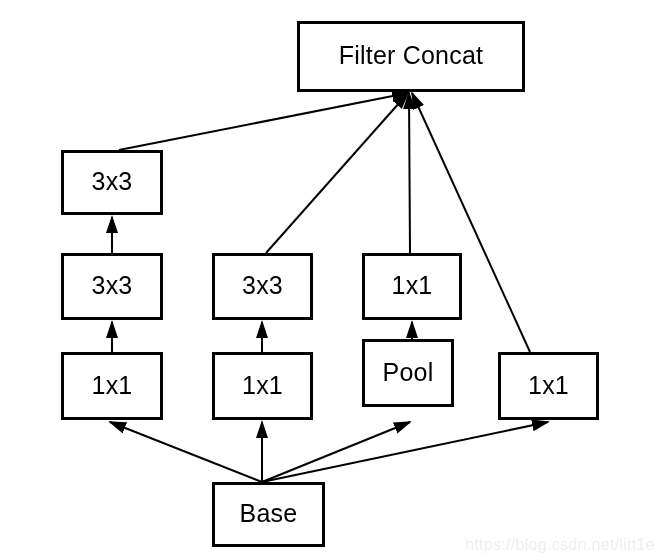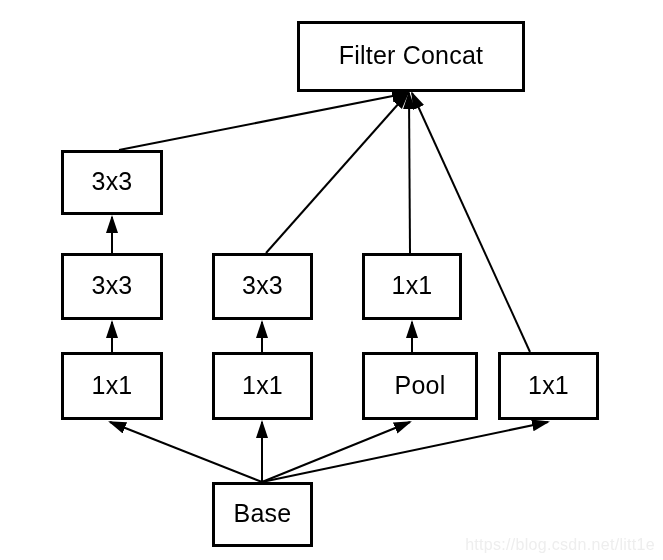--- a/index.html
+++ b/index.html
@@ -100,26 +100,26 @@
       </div>
       <div class="node" style="left: 212px; top: 253px; width: 101px; height: 67px; font-size: 25px; border-color: rgb(0, 0, 0); color: rgb(0, 0, 0);">
         <span class="node-label">3x3</span>
       </div>
       <div class="node" style="left: 212px; top: 352px; width: 101px; height: 68px; font-size: 25px; border-color: rgb(0, 0, 0); color: rgb(0, 0, 0);">
         <span class="node-label">1x1</span>
       </div>
       <div class="node" style="left: 362px; top: 253px; width: 100px; height: 67px; font-size: 25px; border-color: rgb(0, 0, 0); color: rgb(0, 0, 0);">
         <span class="node-label">1x1</span>
       </div>
-      <div class="node" style="left: 362px; top: 352px; width: 116px; height: 68px; font-size: 25px; border-color: rgb(0, 0, 0); color: rgb(0, 0, 0);">
+      <div class="node" style="left: 362px; top: 339px; width: 92px; height: 68px; font-size: 25px; border-color: rgb(0, 0, 0); color: rgb(0, 0, 0);">
         <span class="node-label">Pool</span>
       </div>
       <div class="node" style="left: 498px; top: 352px; width: 101px; height: 68px; font-size: 25px; border-color: rgb(0, 0, 0); color: rgb(0, 0, 0);">
         <span class="node-label">1x1</span>
       </div>
-      <div class="node" style="left: 212px; top: 482px; width: 101px; height: 65px; font-size: 25px; border-color: rgb(0, 0, 0); color: rgb(0, 0, 0);">
+      <div class="node" style="left: 212px; top: 482px; width: 113px; height: 65px; font-size: 25px; border-color: rgb(0, 0, 0); color: rgb(0, 0, 0);">
         <span class="node-label">Base</span>
       </div>
     </div>
 
   <div class="watermark">https://blog.csdn.net/litt1e</div>
 
 </div>
 
 </body></html>

